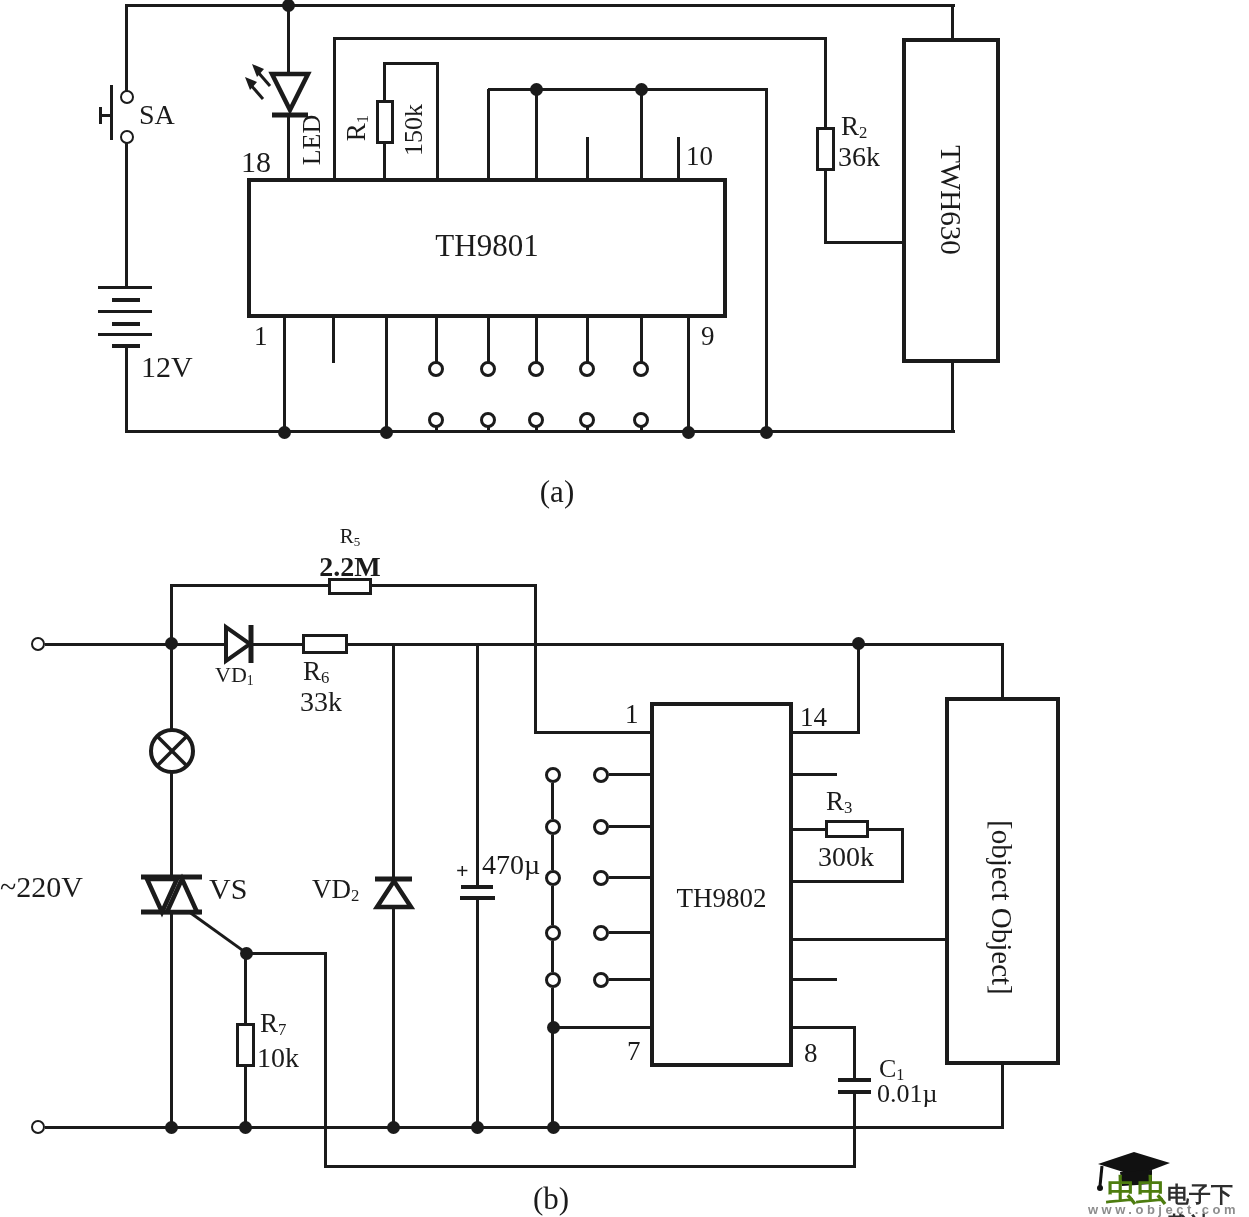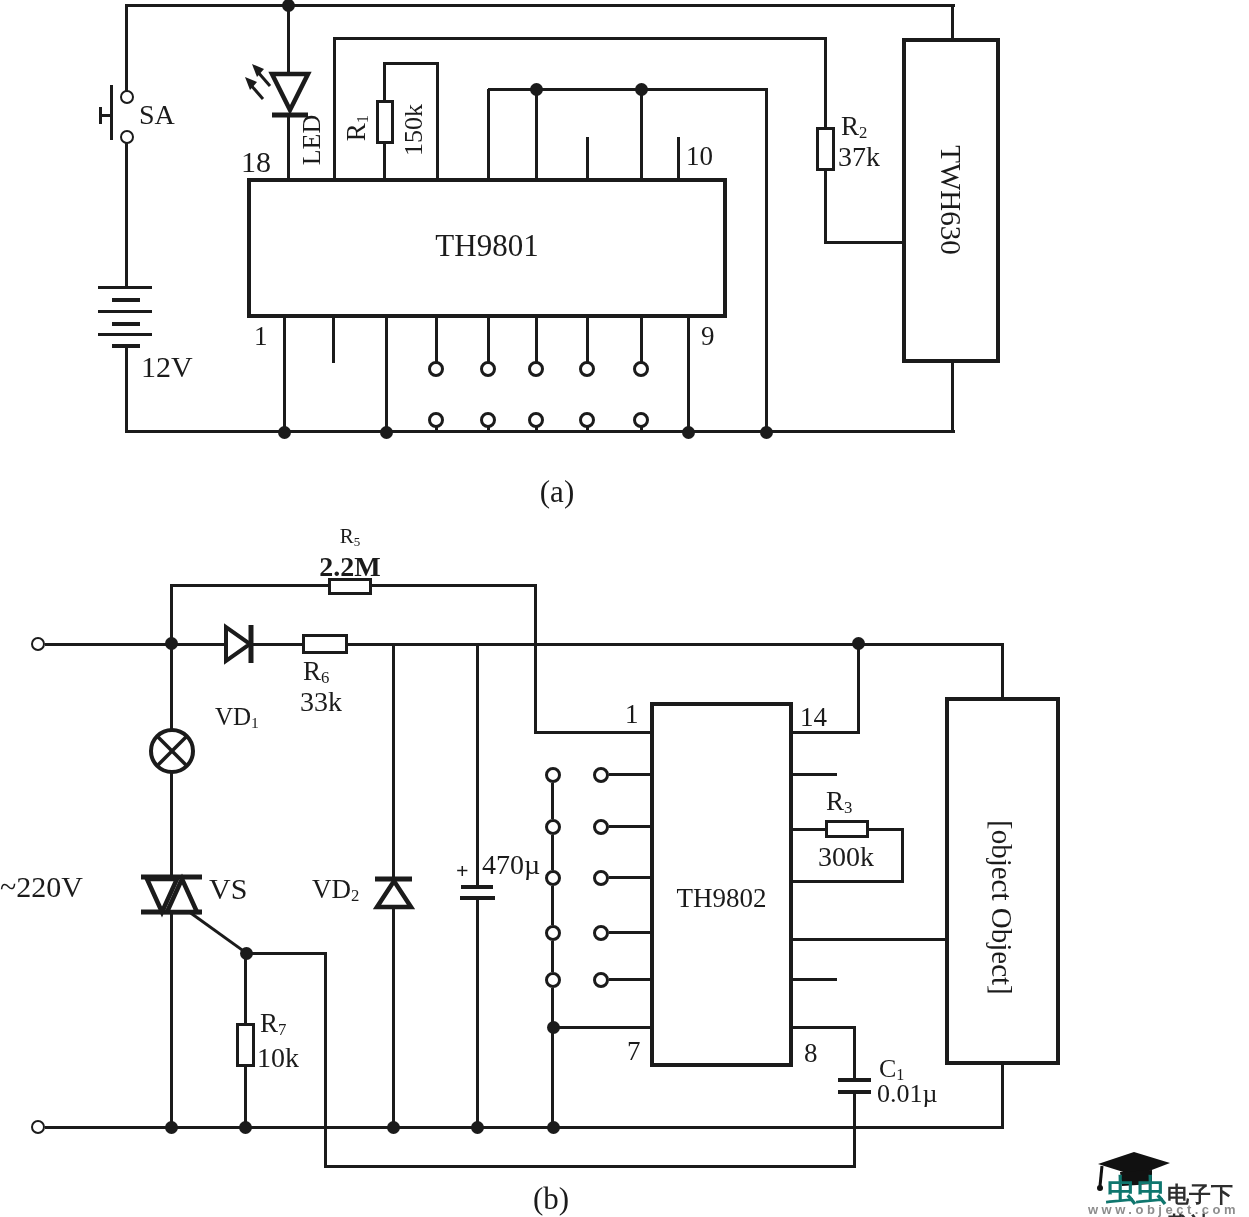--- a/index.html
+++ b/index.html
@@ -65,21 +65,21 @@
   <div class="box" style="left:247px;top:178px;width:480px;height:140px;"></div>
   <div class="lbl ctr" style="left:247px;top:230px;width:480px;font-size:31px;text-align:center;">TH9801</div>
 
   <div class="w v" style="left:333px;top:38px;height:141px;"></div>
   <div class="w h" style="left:333px;top:37px;width:494px;"></div>
   <div class="w v" style="left:824px;top:38px;height:90px;"></div>
   <div class="res" style="left:816px;top:127px;width:19px;height:44px;"></div>
   <div class="w v" style="left:824px;top:170px;height:73px;"></div>
   <div class="w h" style="left:824px;top:241px;width:80px;"></div>
   <div class="lbl" style="left:841px;top:113px;font-size:27px;"><span>R</span><span class="sub">2</span></div>
-  <div class="lbl" style="left:838px;top:143px;font-size:28px;">37k</div>
+  <div class="lbl" style="left:838px;top:143px;font-size:28px;">36k</div>
 
   <div class="w v" style="left:383px;top:63px;height:38px;"></div>
   <div class="res" style="left:376px;top:100px;width:18px;height:44px;"></div>
   <div class="w v" style="left:383px;top:143px;height:36px;"></div>
   <div class="w h" style="left:383px;top:62px;width:56px;"></div>
   <div class="w v" style="left:436px;top:62px;height:117px;"></div>
   <div class="lbl rotccw" style="left:326px;top:115px;width:60px;height:26px;font-size:27px;"><span>R</span><span class="sub">1</span></div>
   <div class="lbl rotccw" style="left:379px;top:117px;width:70px;height:26px;font-size:26px;">150k</div>
 
   <div class="w h" style="left:488px;top:88px;width:280px;"></div>
@@ -145,21 +145,21 @@
   <div class="w h" style="left:372px;top:584px;width:165px;"></div>
   <div class="w v" style="left:534px;top:585px;height:148px;"></div>
   <div class="w h" style="left:534px;top:731px;width:116px;"></div>
   <div class="lbl ctr" style="left:320px;top:526px;width:60px;font-size:21px;"><span>R</span><span class="sub">5</span></div>
   <div class="lbl ctr" style="left:308px;top:553px;width:84px;font-size:28px;font-weight:bold;">2.2M</div>
 
   <svg style="left:224px;top:622px;" width="32" height="44" viewBox="0 0 32 44">
     <polygon points="2,5 2,39 26,22" fill="#fff" stroke="#1b1b1b" stroke-width="4"></polygon>
     <line x1="27" y1="3" x2="27" y2="41" stroke="#1b1b1b" stroke-width="5"></line>
   </svg>
-  <div class="lbl" style="left:215px;top:664px;font-size:25px;margin-top:40px;"><span>VD</span><span class="sub">1</span></div>
+  <div class="lbl" style="left:215px;top:664px;font-size:22px;"><span>VD</span><span class="sub">1</span></div>
   <div class="res" style="left:302px;top:634px;width:46px;height:20px;"></div>
   <div class="lbl" style="left:303px;top:658px;font-size:27px;"><span>R</span><span class="sub">6</span></div>
   <div class="lbl" style="left:300px;top:688px;font-size:28px;">33k</div>
 
   <div class="w v" style="left:170px;top:644px;height:85px;"></div>
   <svg style="left:147px;top:726px;" width="50" height="50" viewBox="0 0 50 50">
     <circle cx="25" cy="25" r="21" fill="#fff" stroke="#1b1b1b" stroke-width="4"></circle>
     <line x1="10" y1="10" x2="40" y2="40" stroke="#1b1b1b" stroke-width="3.5"></line>
     <line x1="40" y1="10" x2="10" y2="40" stroke="#1b1b1b" stroke-width="3.5"></line>
   </svg>
@@ -271,17 +271,17 @@
   <div class="w v" style="left:1001px;top:1065px;height:62px;"></div>
 
   <div class="lbl ctr" style="left:514px;top:1183px;width:74px;font-size:31px;">(b)</div>
 
   <svg style="left:1092px;top:1148px;" width="80" height="48" viewBox="0 0 80 48">
     <polygon points="6,16 42,4 78,15 44,28" fill="#111"></polygon>
     <polygon points="28,24 60,22 60,36 30,38" fill="#111"></polygon>
     <line x1="10" y1="18" x2="8" y2="38" stroke="#111" stroke-width="3"></line>
     <circle cx="8" cy="40" r="3" fill="#111"></circle>
   </svg>
-  <div class="wm-brand" style="left:1106px;top:1170px;font-size:30px;color:#0f766e;">虫虫</div>
+  <div class="wm-brand" style="left:1106px;top:1170px;font-size:30px;color:#4d7c0f;">虫虫</div>
   <div class="wm-brand" style="left:1167px;top:1180px;font-size:22px;color:#2e2e2e;">电子下载站</div>
   <div class="wm-brand" style="left:1088px;top:1202px;font-size:13px;letter-spacing:3.5px;color:#8d8d8d;">www.object.com</div>
 
 </div>
 
 </body></html>

